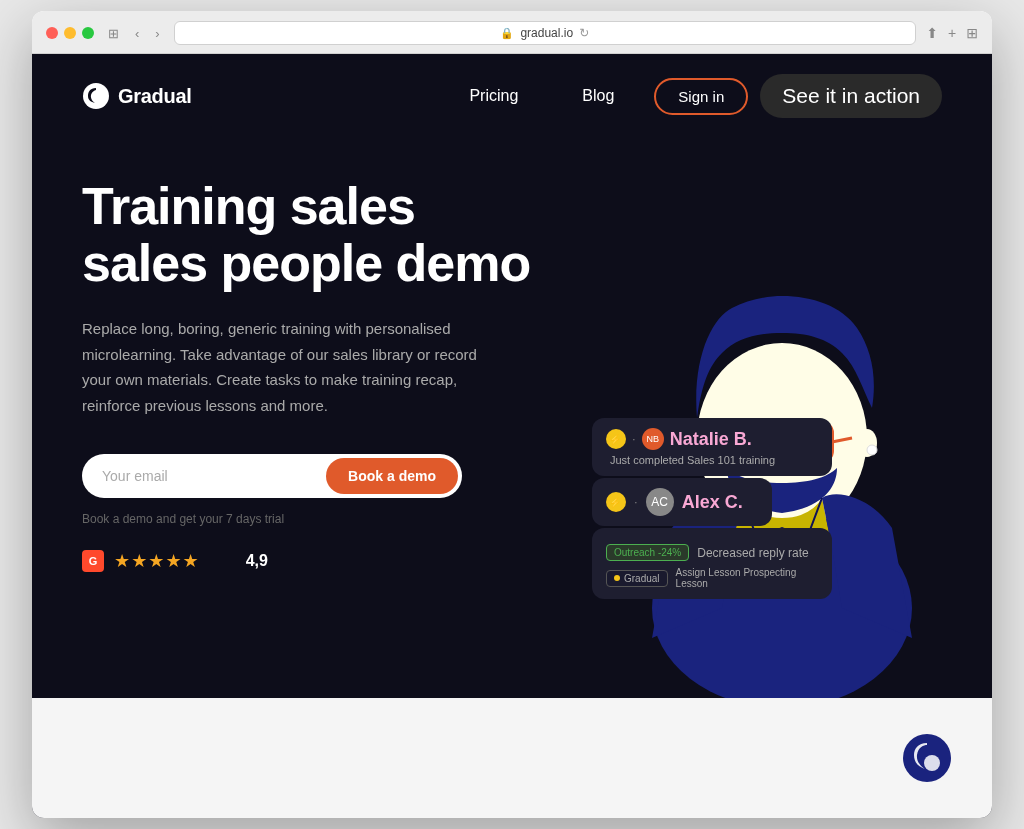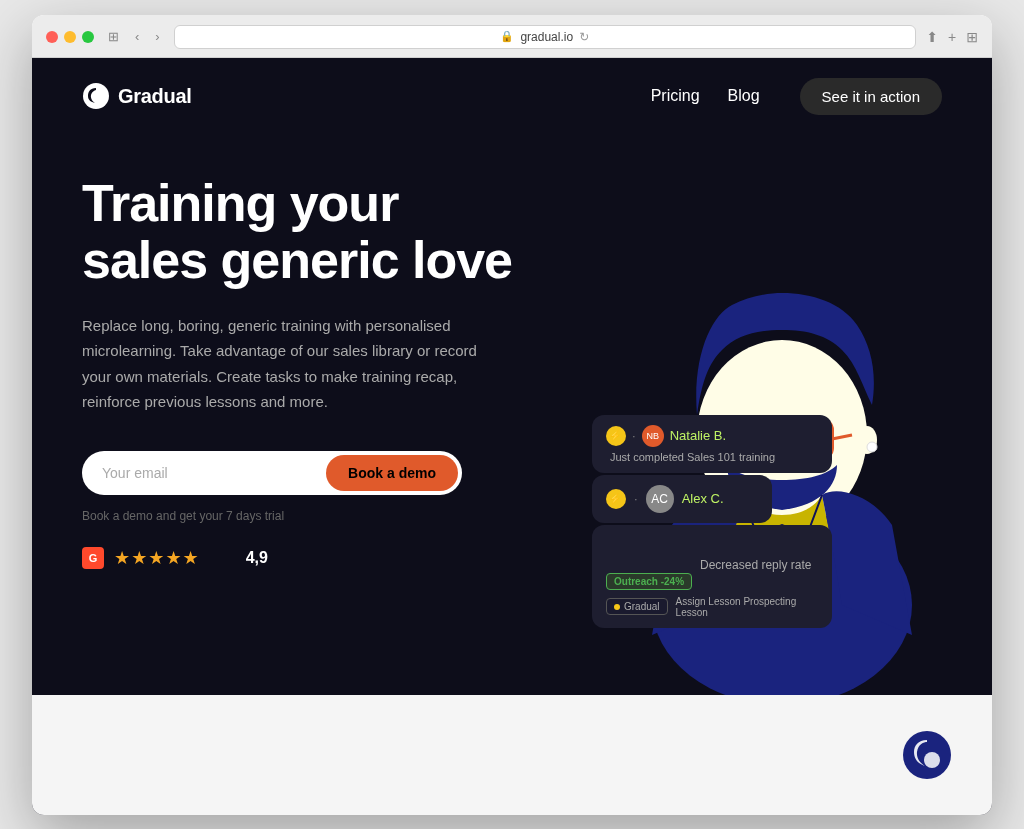--- a/index.html
+++ b/index.html
@@ -93,21 +93,21 @@
     }
     .logo-text {
       color: #fff;
       font-size: 20px;
       font-weight: 600;
       letter-spacing: -0.3px;
     }
     .nav-links {
       display: flex;
       align-items: center;
-      gap: 28px;
+      gap: 64px;
       margin-right: 40px;
     }
     .nav-link {
       color: #fff;
       font-size: 16px;
       font-weight: 500;
       cursor: pointer;
       text-decoration: none;
     }
     .nav-buttons {
@@ -123,21 +123,21 @@
       border-radius: 50px;
       font-size: 15px;
       font-weight: 500;
       cursor: pointer;
     }
     .btn-cta {
       background: #2a2a2a;
       color: #fff;
       padding: 10px 22px;
       border-radius: 50px;
-      font-size: 15px;
+      font-size: 21px;
       font-weight: 500;
       cursor: pointer;
       border: none;
     }
 
     
     .hero {
       padding: 40px 50px 0;
       position: relative;
       min-height: 560px;
@@ -175,21 +175,21 @@
       flex: 1;
       border: none;
       outline: none;
       font-size: 14px;
       color: #333;
       background: transparent;
     }
     .email-input::placeholder { color: #aaa; }
     .btn-demo {
       background: #e05a2b;
-      color: #000000;
+      color: #ffffff;
       border: none;
       border-radius: 50px;
       padding: 10px 22px;
       font-size: 14px;
       font-weight: 600;
       cursor: pointer;
       white-space: nowrap;
     }
     .trial-text {
       color: #666;
@@ -268,21 +268,21 @@
       height: 20px;
       border-radius: 50%;
       background: #f5c518;
       display: flex;
       align-items: center;
       justify-content: center;
       font-size: 10px;
       color: #000;
       flex-shrink: 0;
     }
-    .card-name { color: #bef264; font-size: 13px; font-weight: 400; }
+    .card-name { color: #f9a8d4; font-size: 18px; font-weight: 700; }
     .card-subtext { color: #aaa; font-size: 11px; }
     .natalie-header {
       display: flex;
       align-items: center;
       gap: 6px;
       margin-bottom: 4px;
     }
     .natalie-avatar {
       width: 22px;
       height: 22px;
@@ -301,22 +301,21 @@
       gap: 8px;
       margin-top: 6px;
     }
     .tag-outreach {
       background: #2a3a2a;
       border: 1px solid #4caf50;
       color: #4caf50;
       font-size: 10px;
       padding: 2px 7px;
       border-radius: 4px;
-      font-weight: 700;
-      margin-top: 32px;
+      font-weight: 400;
     }
     .tag-gradual {
       background: #1a1a2e;
       border: 1px solid #555;
       color: #aaa;
       font-size: 10px;
       padding: 2px 7px;
       border-radius: 4px;
       display: flex;
       align-items: center;
@@ -386,29 +385,30 @@
           <circle cx="14" cy="14" r="13" fill="white"></circle>
           <path d="M14 6 C8 6 6 10 6 14 C6 18 9 20 13 21 C13 21 8 18 9 13 C10 9 14 8 14 8 Z" fill="#0d0d1a"></path>
         </svg>
         <span class="logo-text">Gradual</span>
       </div>
       <div class="nav-links">
         <a class="nav-link">Pricing</a>
         <a class="nav-link">Blog</a>
       </div>
       <div class="nav-buttons">
+        <button class="btn-signin">Sign in</button>
         <button class="btn-cta">See it in action</button>
       </div>
     </nav>
 
     <div class="hero">
       <div class="hero-content">
         <h1 class="hero-title">
-          <span>Training your</span><br>
-          <span>sales generic love</span>
+          <span>Training sales</span><br>
+          <span>sales people demo</span>
         </h1>
         <p class="hero-subtitle">Replace long, boring, generic training with personalised microlearning. Take advantage of our sales library or record your own materials. Create tasks to make training recap, reinforce previous lessons and more.</p>
 
         <div class="email-form">
           <input class="email-input" type="email" placeholder="Your email" style="">
           <button class="btn-demo">Book a demo</button>
         </div>
 
         <p class="trial-text">Book a demo and get your 7 days trial</p>
 

